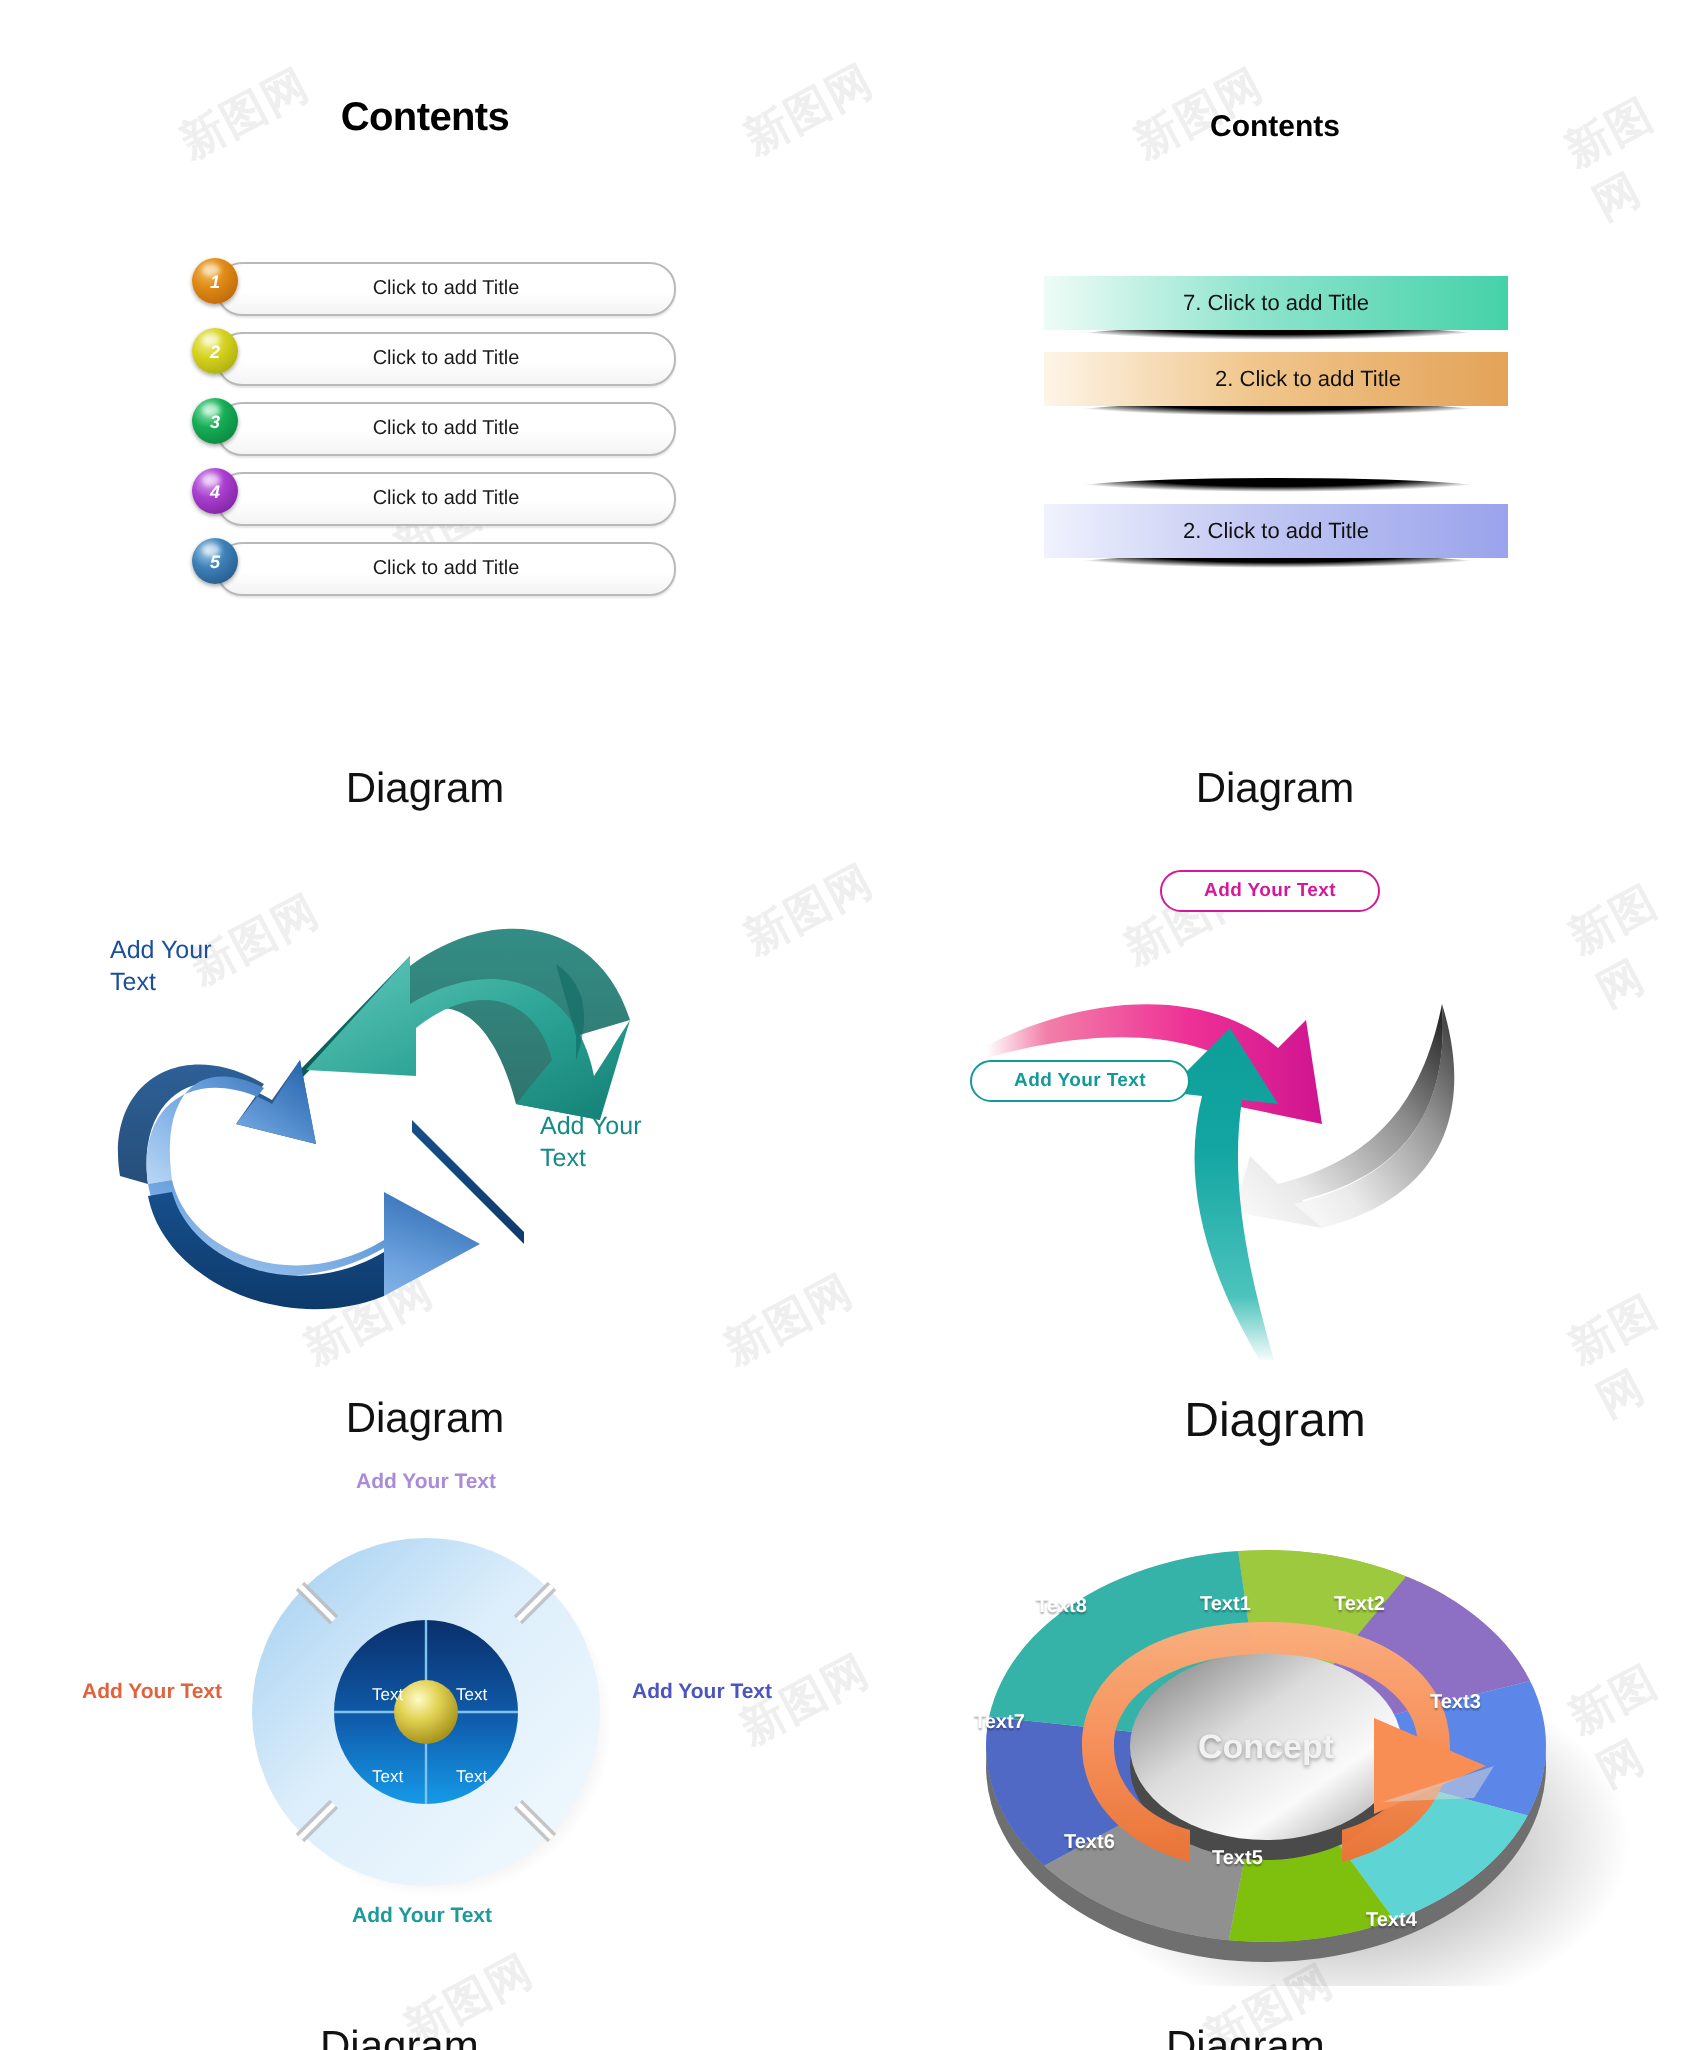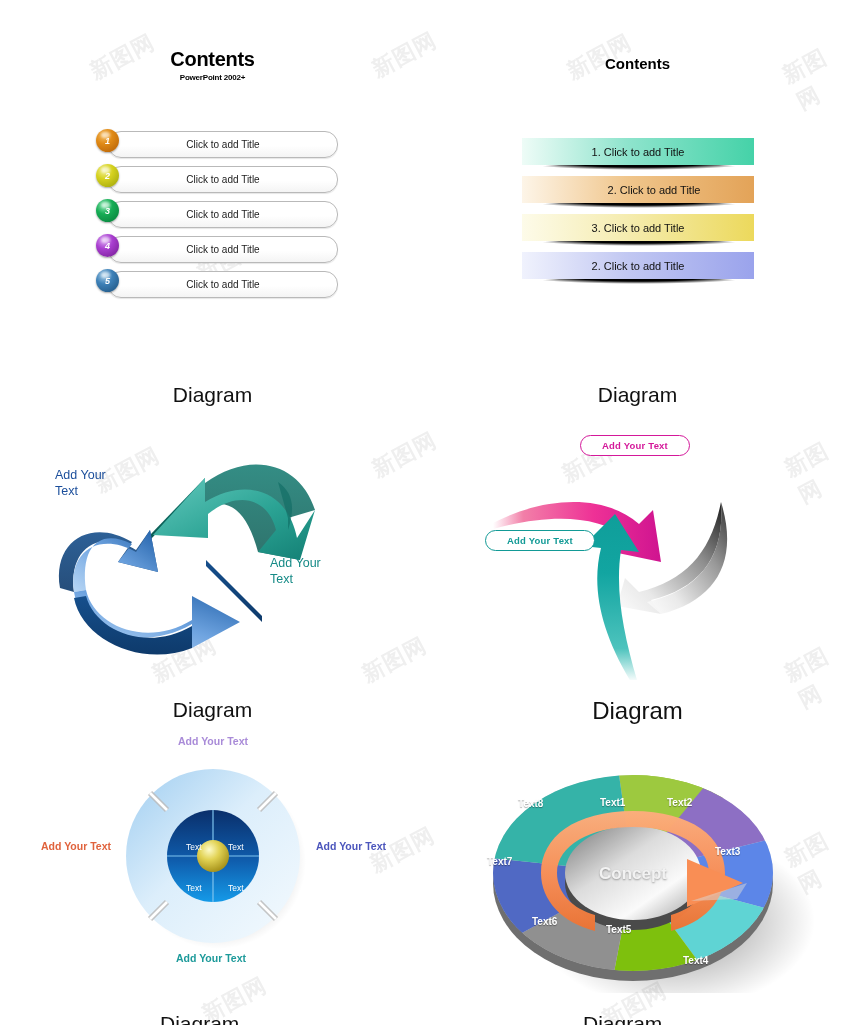--- a/index.html
+++ b/index.html
@@ -106,21 +106,20 @@
   <div class="wm" style="left:560px;top:445px;">新图网</div>
   <div class="wm" style="left:130px;top:820px;">新图网</div>
   <div class="wm" style="left:368px;top:835px;">新图网</div>
   <div class="wm" style="left:790px;top:830px;">新图网</div>
   <div class="wm" style="left:575px;top:845px;">新图网</div>
   <div class="wm" style="left:200px;top:985px;">新图网</div>
   <div class="wm" style="left:600px;top:990px;">新图网</div>
 
   <div class="slide" id="s1">
     <div class="t-main">Contents</div>
-    <div class="t-sub">PowerPoint 2002+</div>
 
     <div class="pill-list">
       <div class="pill-row">
         <div class="sphere" style="background:radial-gradient(circle at 35% 28%, #f5bd63 0%, #e08a16 38%, #b05c05 100%);">
           <i>1</i>
           </div>
         <div class="pill">
           <span>Click to add Title</span>
           </div>
       </div>
@@ -158,34 +157,31 @@
       </div>
     </div>
   </div>
 
   <div class="slide" id="s2">
     <div class="t-main">Contents</div>
     <div class="bars">
       <div class="bar-wrap">
         <div class="bar-shadow"></div>
         <div class="bar" style="background:linear-gradient(90deg,#eefcf7 0%,#8fe4cd 45%,#45d2a8 100%);">
-          <span>1. Click to add Title</span>
+          <span>7. Click to add Title</span>
           </div>
       </div>
       <div class="bar-wrap">
         <div class="bar-shadow"></div>
         <div class="bar" style="background:linear-gradient(90deg,#fdf5e8 0%,#f0c68c 45%,#e3a358 100%);padding-left:32px;">
           <span>2. Click to add Title</span>
           </div>
       </div>
       <div class="bar-wrap">
         <div class="bar-shadow"></div>
-        <div class="bar" style="background:linear-gradient(90deg,#fdfbe9 0%,#f5ecb0 45%,#ecd95c 100%);">
-          <span>3. Click to add Title</span>
-          </div>
       </div>
       <div class="bar-wrap">
         <div class="bar-shadow"></div>
         <div class="bar" style="background:linear-gradient(90deg,#f0f2fd 0%,#c2c8f2 45%,#9aa3ec 100%);">
           <span>2. Click to add Title</span>
           </div>
       </div>
     </div>
   </div>
 

